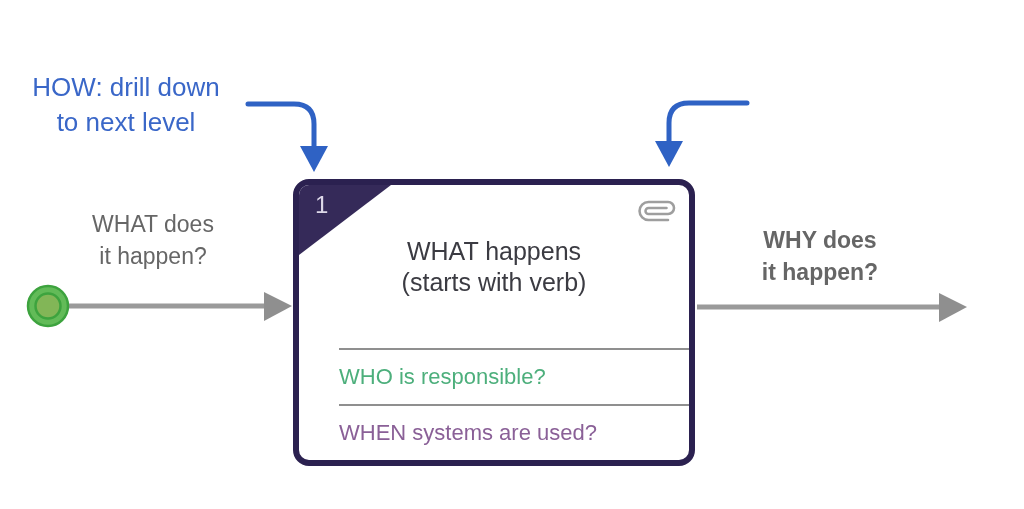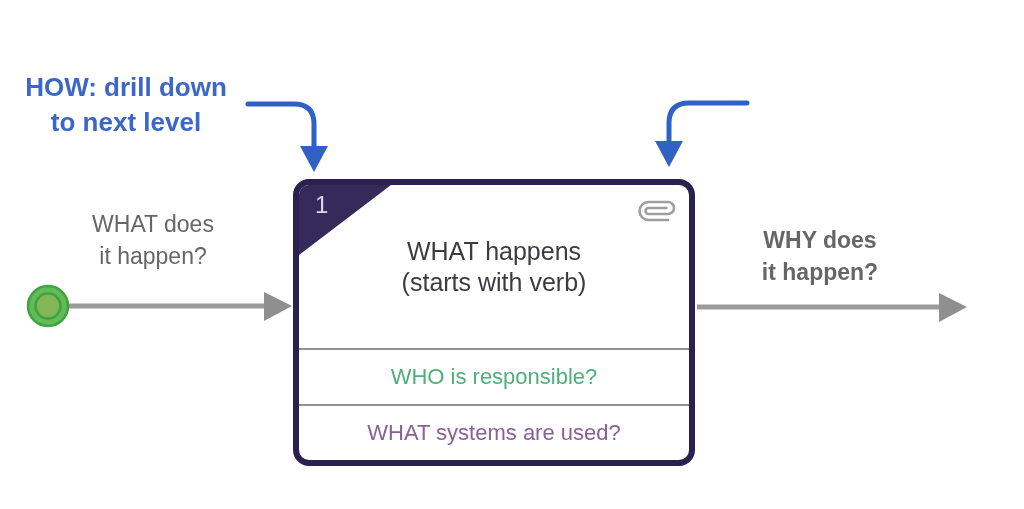--- a/index.html
+++ b/index.html
@@ -2,21 +2,21 @@
 <html><head>
 <meta charset="utf-8">
 <style>
   html,body{margin:0;padding:0;background:#ffffff;}
   .canvas{
     position:relative;width:1024px;height:509px;background:#ffffff;overflow:hidden;
     font-family:"Liberation Sans",sans-serif;
   }
   .multiline{white-space:pre-line;text-align:center;}
   .annotation{
-    position:absolute;color:#3a67c8;font-size:26px;line-height:35px;font-weight:700;
+    position:absolute;color:#3a67c8;font-size:26px;line-height:35px;font-weight:400;
   }
   .flow-label{
     position:absolute;color:#666666;font-size:23px;line-height:32px;
   }
   .arrow-layer{position:absolute;left:0;top:0;width:1024px;height:509px;}
   
   .process-node{
     position:absolute;left:293px;top:179px;width:402px;height:287px;
     box-sizing:border-box;border:6px solid #2b2150;border-radius:16px;
     background:#ffffff;display:flex;flex-direction:column;overflow:hidden;
@@ -31,22 +31,22 @@
   }
   .paperclip{
     position:absolute;right:14px;top:8px;width:36px;height:36px;
     transform:rotate(45deg);color:#9e9e9e;
   }
   .node-title-area{
     flex:1 1 auto;display:flex;align-items:center;justify-content:center;
     color:#3b3b42;font-size:25px;line-height:31px;
   }
   .node-row{
-    flex:0 0 54px;display:flex;align-items:center;justify-content:center;
-    border-top:2px solid #8f8f8f;font-size:22px;
+    flex:0 0 54px;display:flex;align-items:center;justify-content:flex-start;
+    border-top:2px solid #8f8f8f;font-size:22px;margin-left:40px;
   }
   .node-row.who{color:#4daf7c;}
   .node-row.systems{color:#8a6097;}
 </style>
 </head>
 <body>
 
 <div class="canvas">
 
   <svg class="arrow-layer" viewBox="0 0 1024 509" xmlns="http://www.w3.org/2000/svg" aria-hidden="true">
@@ -96,17 +96,17 @@
     </svg>
 
     <div class="node-title-area multiline">WHAT happens
 (starts with verb)</div>
 
     <div class="node-row who">
       <span class="multiline">WHO is responsible?</span>
     </div>
 
     <div class="node-row systems">
-      <span class="multiline">WHAT systems are used?</span>
+      <span class="multiline">WHEN systems are used?</span>
     </div>
   </div>
 
 </div>
 
 </body></html>

